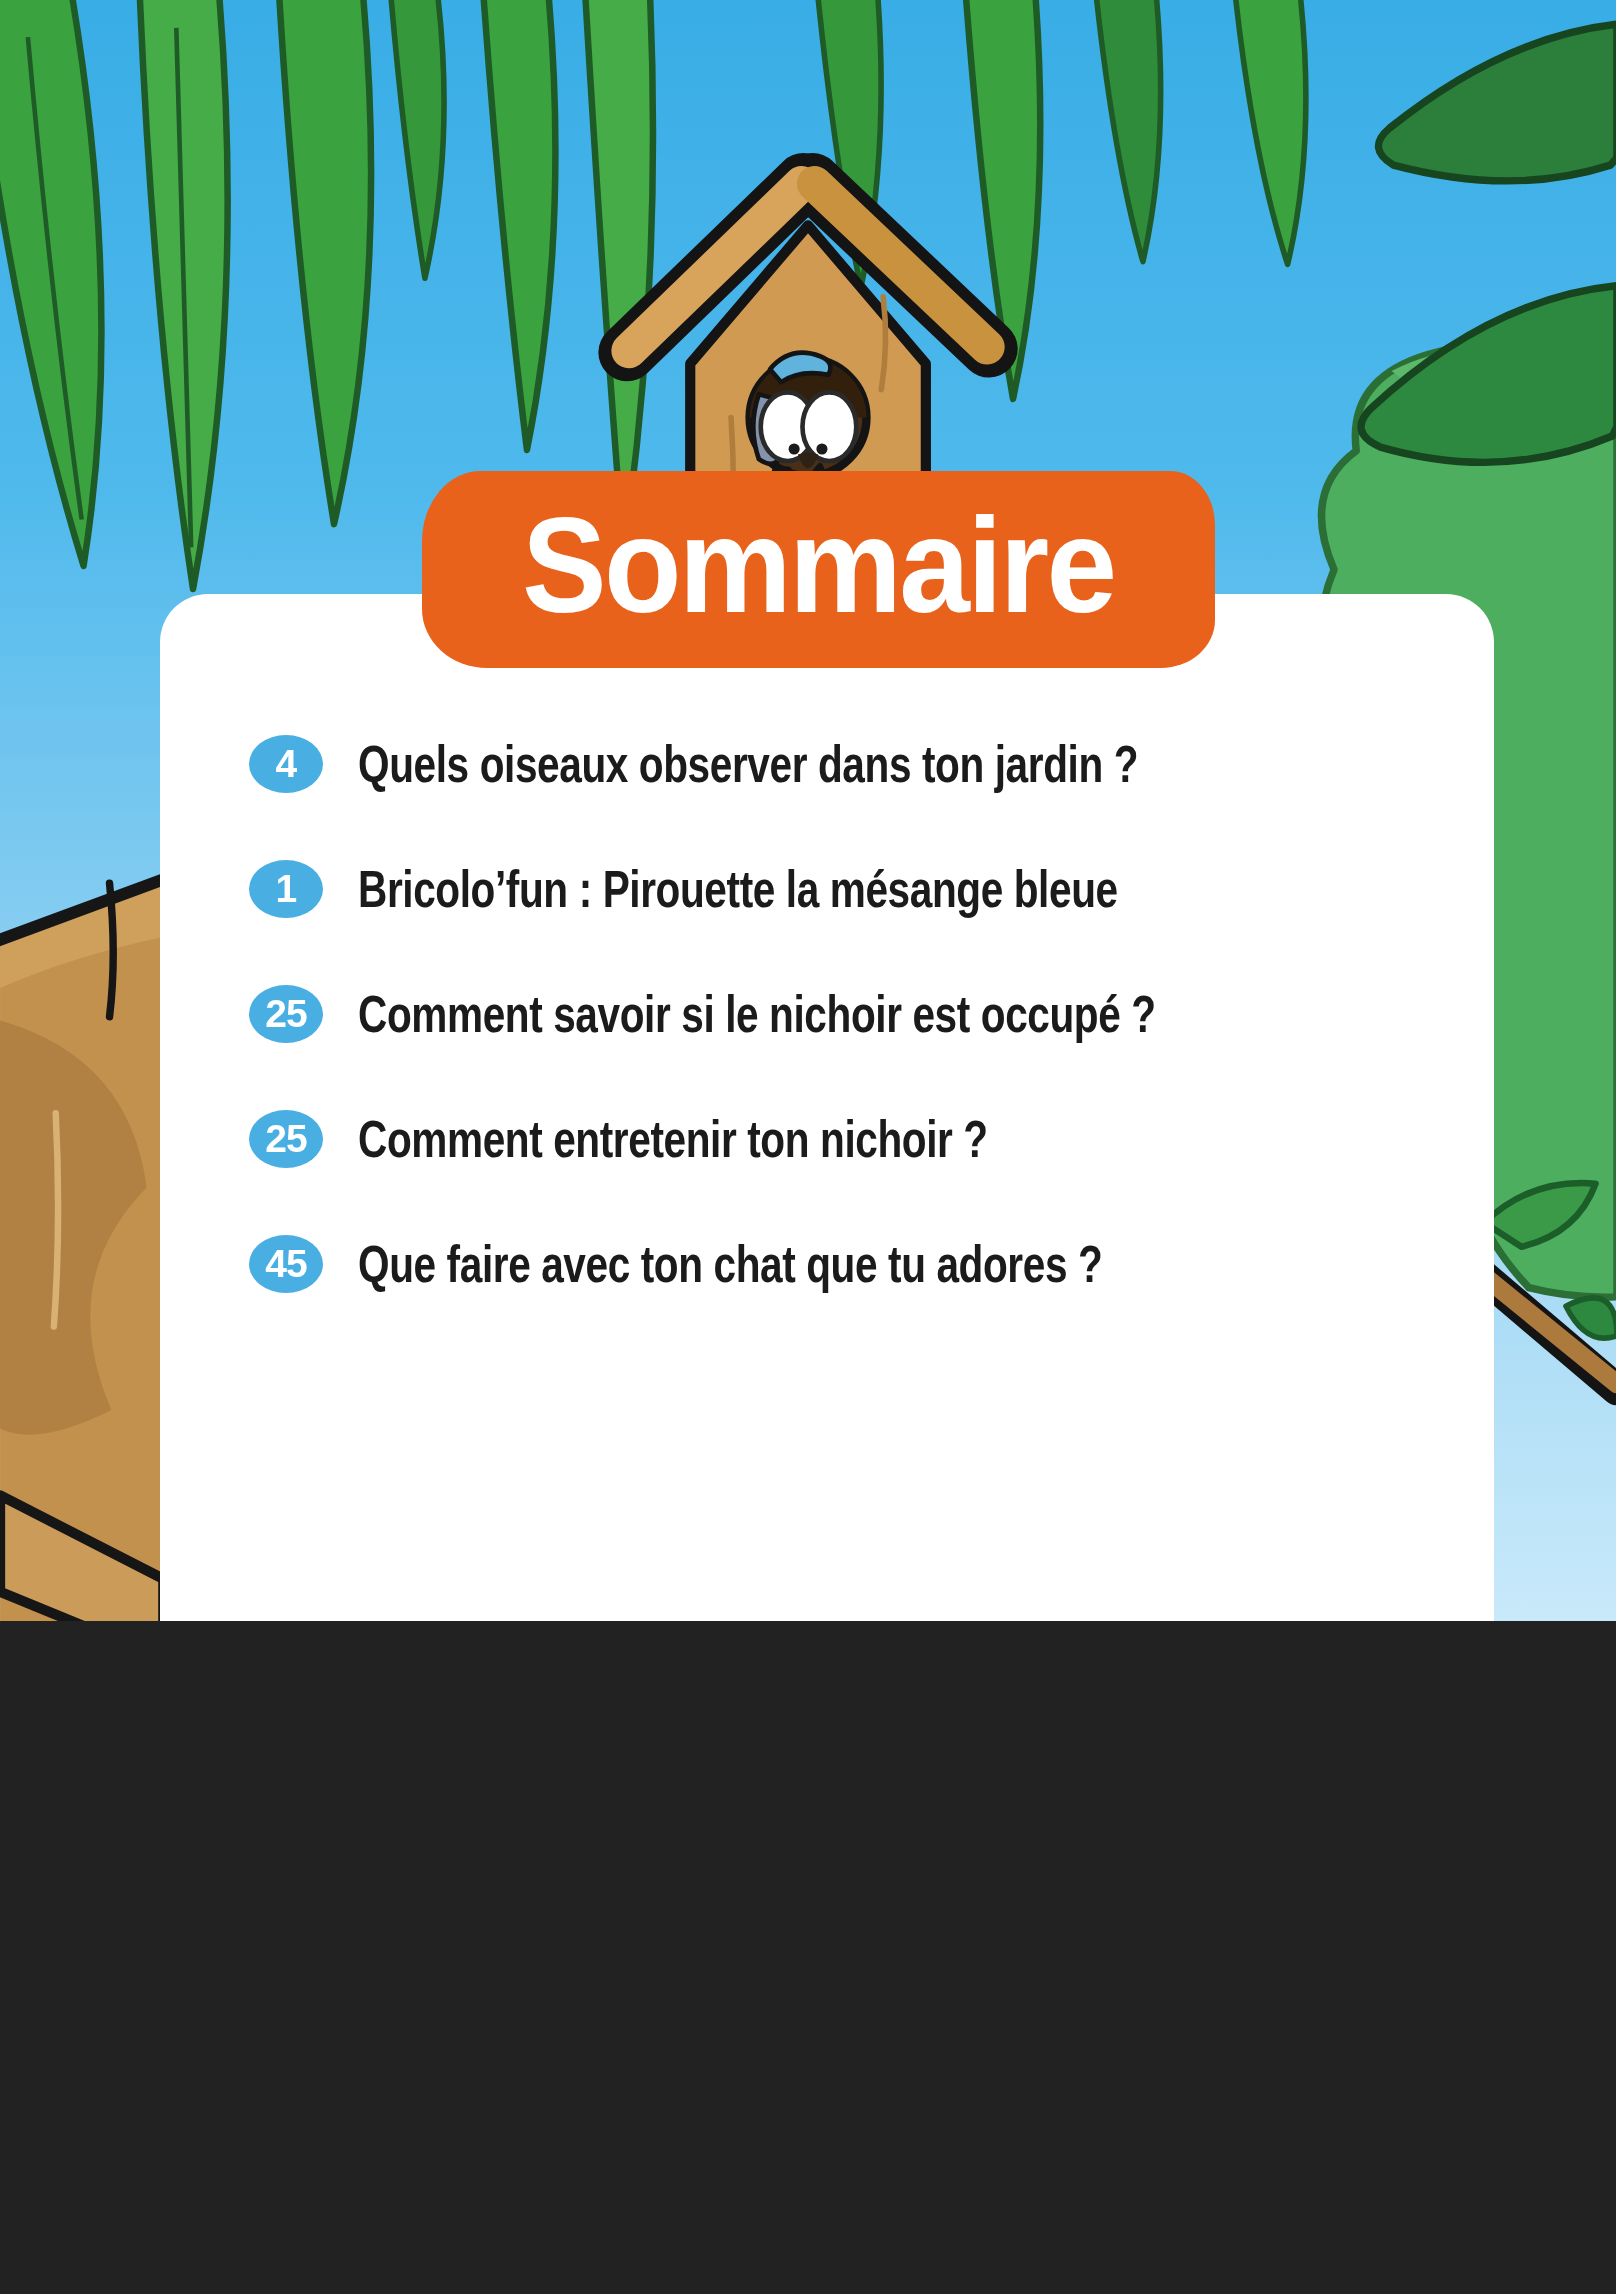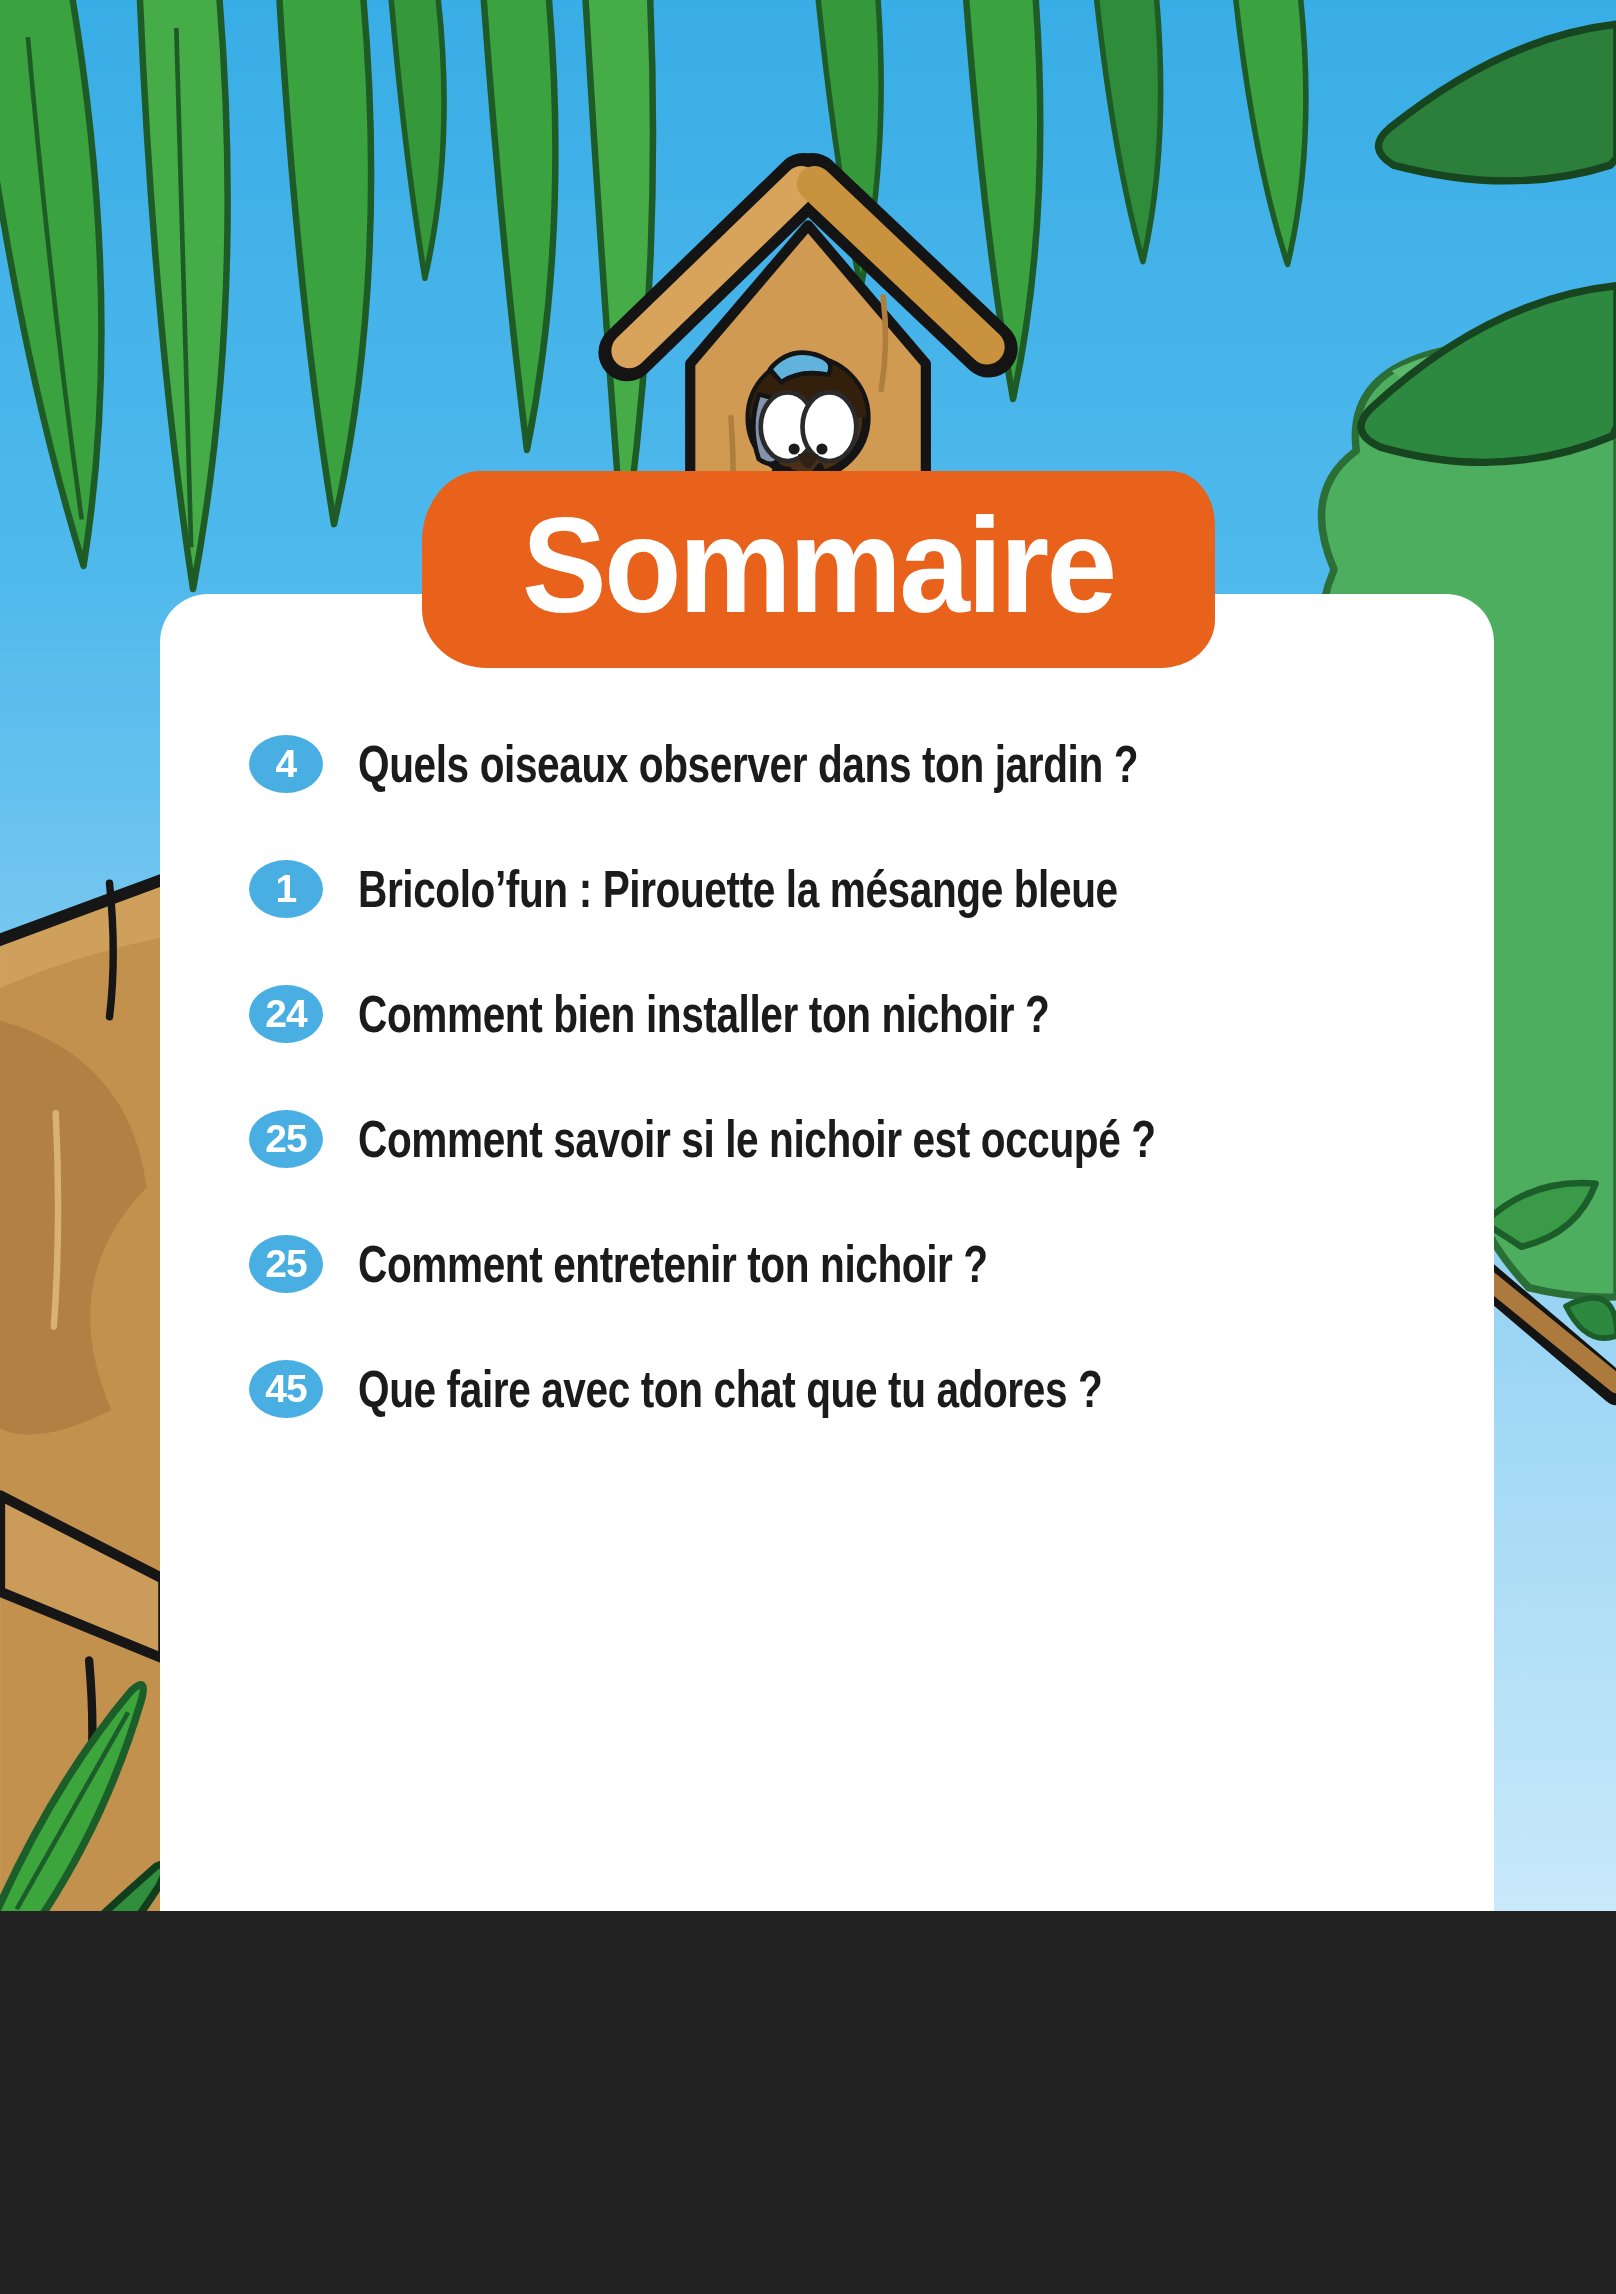--- a/index.html
+++ b/index.html
@@ -1,18 +1,18 @@
 <!DOCTYPE html>
 <html style="font-size:15px"><head>
 <meta charset="utf-8">
 <style>
   html,body { margin:0; padding:0; }
   body { background:#222; }
   .page {
-    position:relative; width:1617px; height:1911px; overflow:hidden;
+    position:relative; width:1617px; height:1621px; overflow:hidden;
     background:linear-gradient(180deg,#39ADE6 0%,#4FB9EC 30%,#8FD0F2 62%,#C8E9FA 100%);
     font-family:"Liberation Sans", sans-serif;
   }
   .scene { position:absolute; left:0; top:0; width:1617px; height:2295px; }
   .card {
     position:absolute; left:160px; top:594px; width:1334px; height:1560px;
     background:#FFFFFF; border-radius:48px;
   }
   .banner {
     position:absolute; left:422px; top:471px; width:793px; height:197px;
@@ -136,24 +136,20 @@
   <div class="toc">
     <div class="toc-row">
       <span class="badge">4</span>
       <span class="label">Quels oiseaux observer dans ton jardin ?</span>
     </div>
     <div class="toc-row">
       <span class="badge">1</span>
       <span class="label">Bricolo’fun : Pirouette la mésange bleue</span>
     </div>
     <div class="toc-row">
-      <span class="badge">24</span>
-      <span class="label">Comment bien installer ton nichoir ?</span>
-    </div>
-    <div class="toc-row">
       <span class="badge">25</span>
       <span class="label">Comment savoir si le nichoir est occupé ?</span>
     </div>
     <div class="toc-row">
       <span class="badge">25</span>
       <span class="label">Comment entretenir ton nichoir ?</span>
     </div>
     <div class="toc-row">
       <span class="badge">45</span>
       <span class="label">Que faire avec ton chat que tu adores ?</span>

